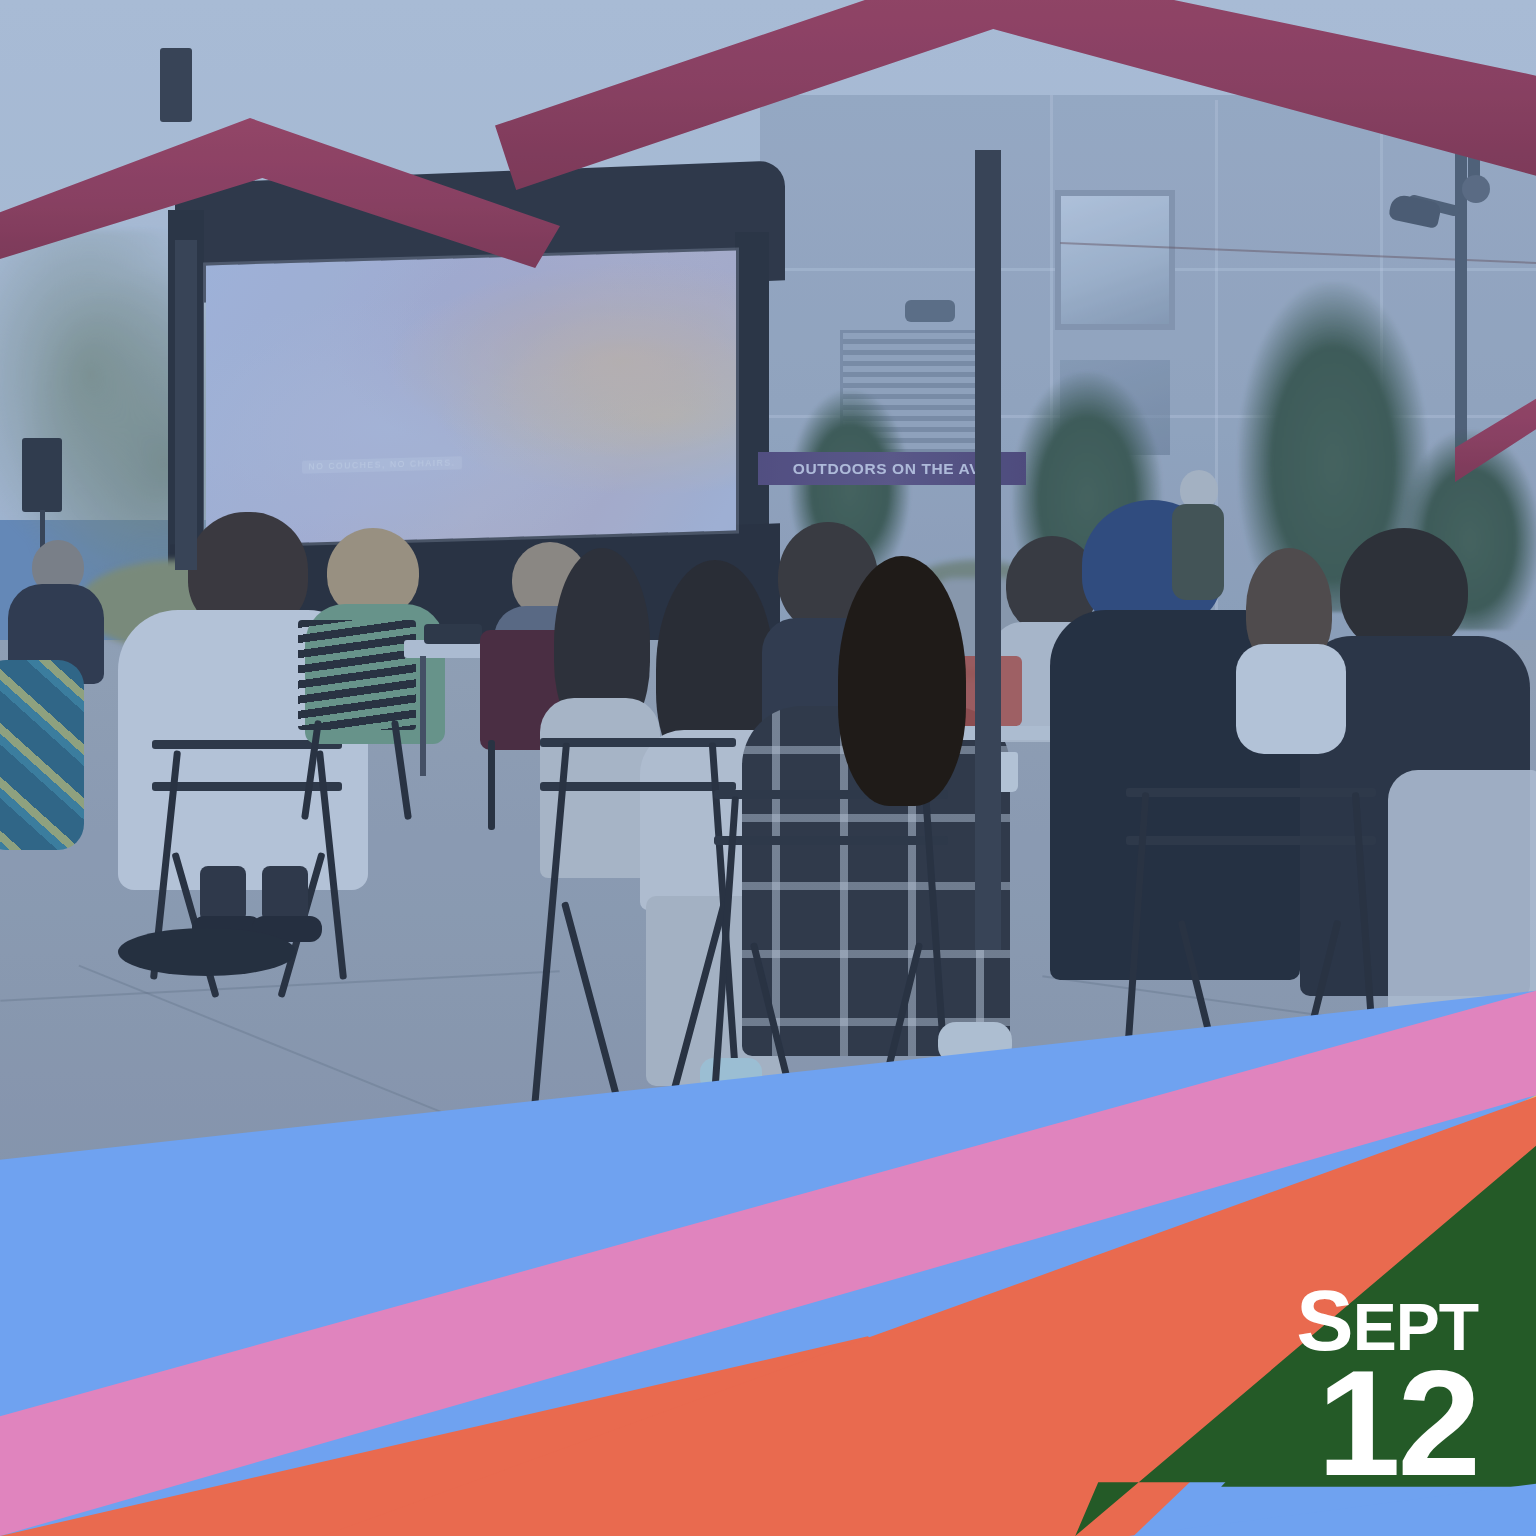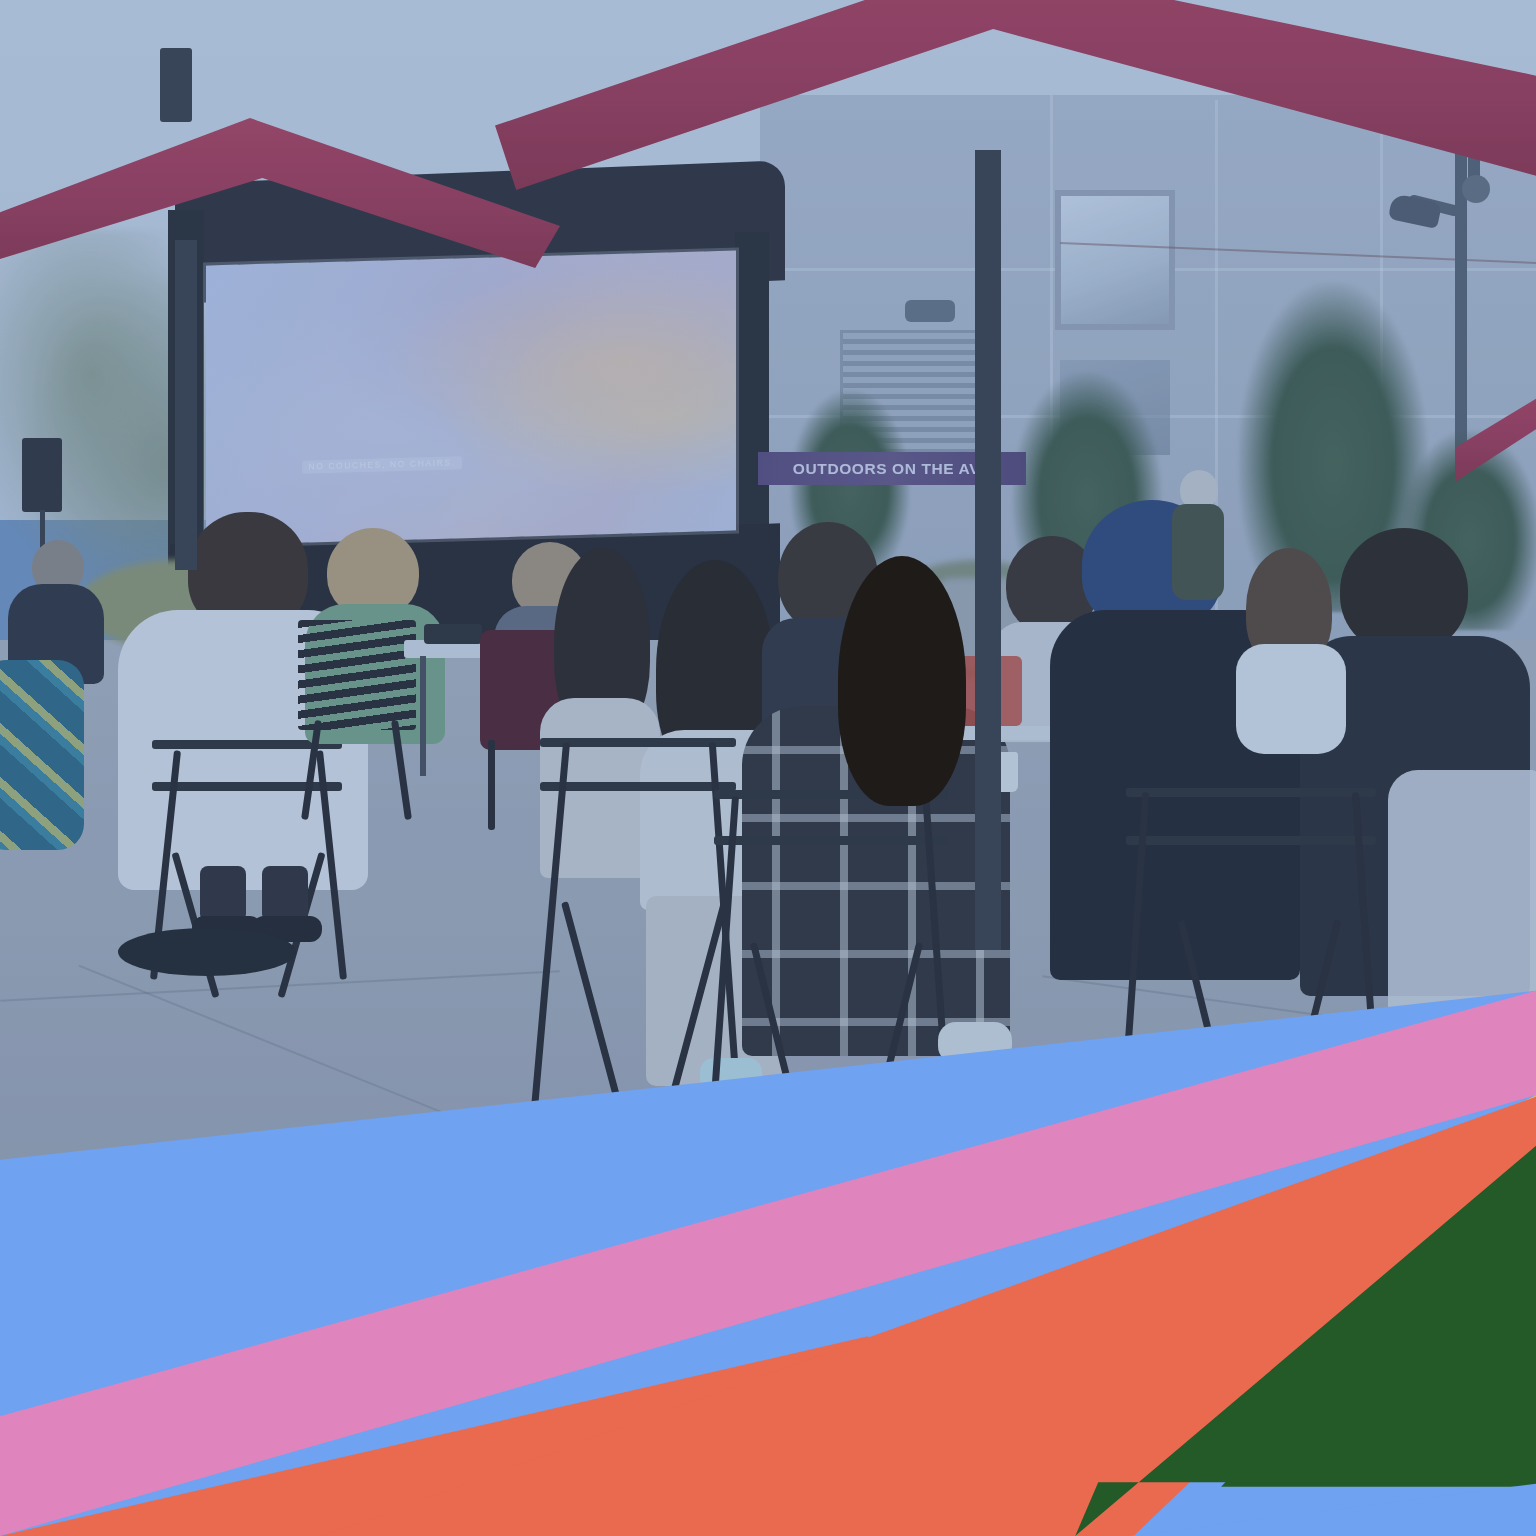--- a/index.html
+++ b/index.html
@@ -365,14 +365,18 @@
     <div class="band" style="background:#E96A4F;clip-path:polygon(0% 100%, 56.5% 87.0%, 73.5% 100%, 0% 100%);"></div>
 
     <div class="band" style="background:#E96A4F;clip-path:polygon(56.5% 87.1%, 100% 71.4%, 100% 74.9%, 73.8% 100%, 21.0% 100%);"></div>
 
     <div class="band" style="background:#245A27;clip-path:polygon(100% 74.8%, 100% 96.8%, 79.5% 96.8%);"></div>
     <div class="band" style="background:#245A27;clip-path:polygon(70.0% 100%, 100% 74.6%, 100% 96.5%, 71.5% 96.5%);"></div>
 
     <div class="band" style="background:#6FA2F0;clip-path:polygon(73.5% 100%, 100% 96.6%, 100% 100%);"></div>
   </div>
 
+  <div class="dateblock">
+    <div class="date-month"><span>S</span><span class="sm">EPT</span></div>
+    <div class="date-day">12</div>
+  </div>
 
 </div>
 
 </body></html>

